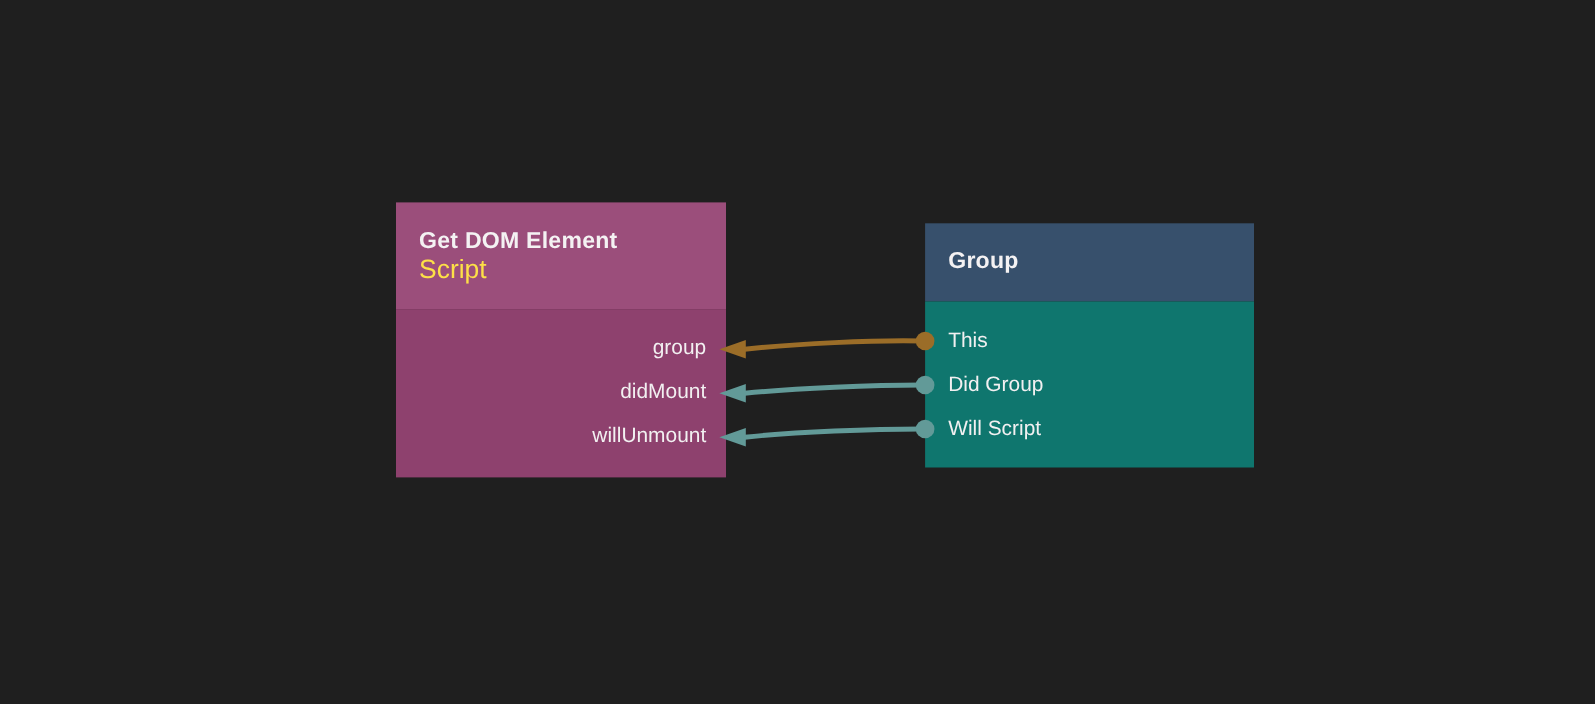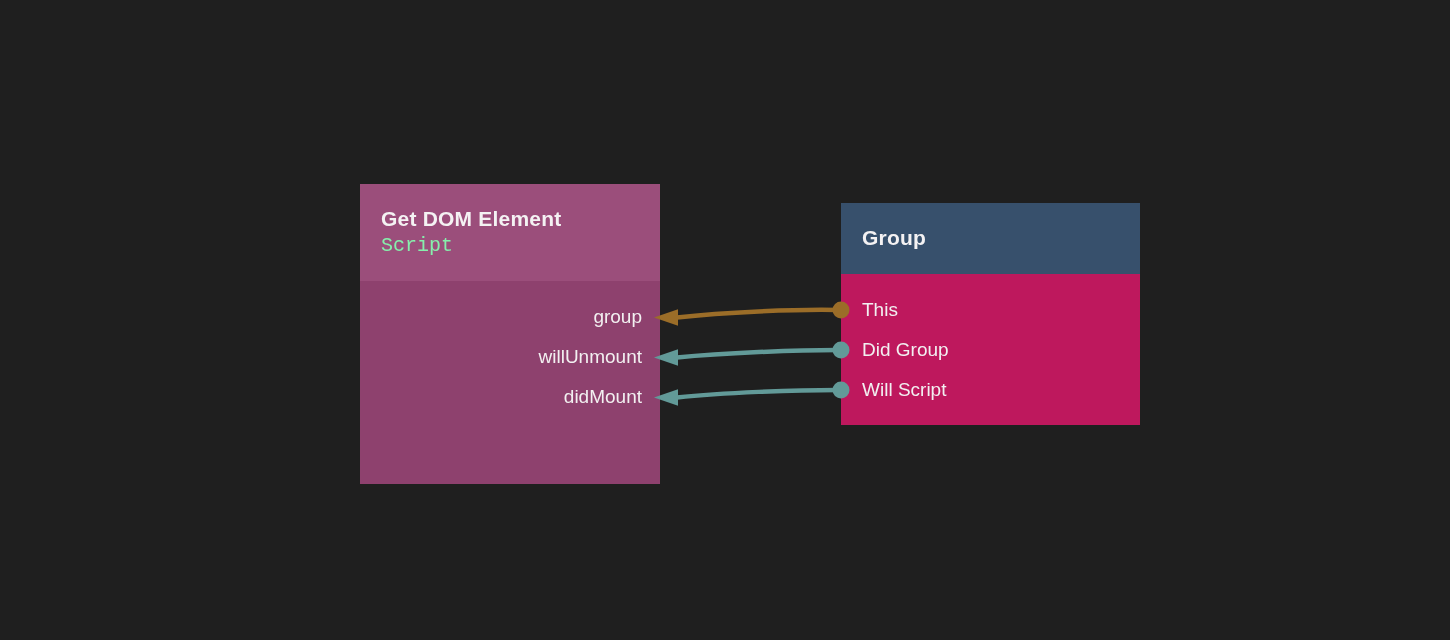--- a/index.html
+++ b/index.html
@@ -15,47 +15,46 @@
     position: relative;
     width: 1450px;
     height: 640px;
     background: #1f1f1f;
   }
   .node {
     position: absolute;
     display: flex;
     flex-direction: column;
   }
-  .node-left  { left: 360px; top: 184px; width: 300px; height: 300px; }
+  .node-left  { left: 360px; top: 184px; width: 300px; height: 250px; }
   .node-right { left: 841px; top: 203px; width: 299px; height: 222px; }
 
   .node-header { box-sizing: border-box; padding: 21px 20px 0 21px; }
   .node-left  .node-header { height: 97px; background: #9b4e7b; }
   .node-right .node-header { height: 71px; background: #37506c; }
 
   .node-title {
     color: #f4f2f3;
     font-size: 21px;
     line-height: 28px;
     font-weight: 600;
     letter-spacing: 0.2px;
     white-space: nowrap;
   }
   .node-subtitle {
-    color: #86efac;
-    font-size: 20px;
+    color: #fde047;
+    font-size: 24px;
     line-height: 26px;
     font-weight: 400;
     white-space: nowrap;
-    font-family: Liberation Mono, monospace;
   }
 
   .node-body { flex: 1; box-sizing: border-box; padding-top: 16px; }
   .node-left  .node-body { background: #8e416e; }
-  .node-right .node-body { background: #be185d; }
+  .node-right .node-body { background: #0f766e; }
 
   .port-row {
     height: 40px;
     display: flex;
     align-items: center;
     color: #f2f0f1;
     font-size: 19px;
     white-space: nowrap;
   }
   .node-left  .port-row { justify-content: flex-end; padding-right: 18px; }
@@ -77,24 +76,24 @@
   <div class="node node-left">
     <div class="node-header">
       <div class="node-title">Get DOM Element</div>
       <div class="node-subtitle">Script</div>
     </div>
     <div class="node-body">
       <div class="port-row">
         <span>group</span>
       </div>
       <div class="port-row">
-        <span>willUnmount</span>
+        <span>didMount</span>
       </div>
       <div class="port-row">
-        <span>didMount</span>
+        <span>willUnmount</span>
       </div>
     </div>
   </div>
 
   <div class="node node-right">
     <div class="node-header">
       <div class="node-title">Group</div>
     </div>
     <div class="node-body">
       <div class="port-row">

